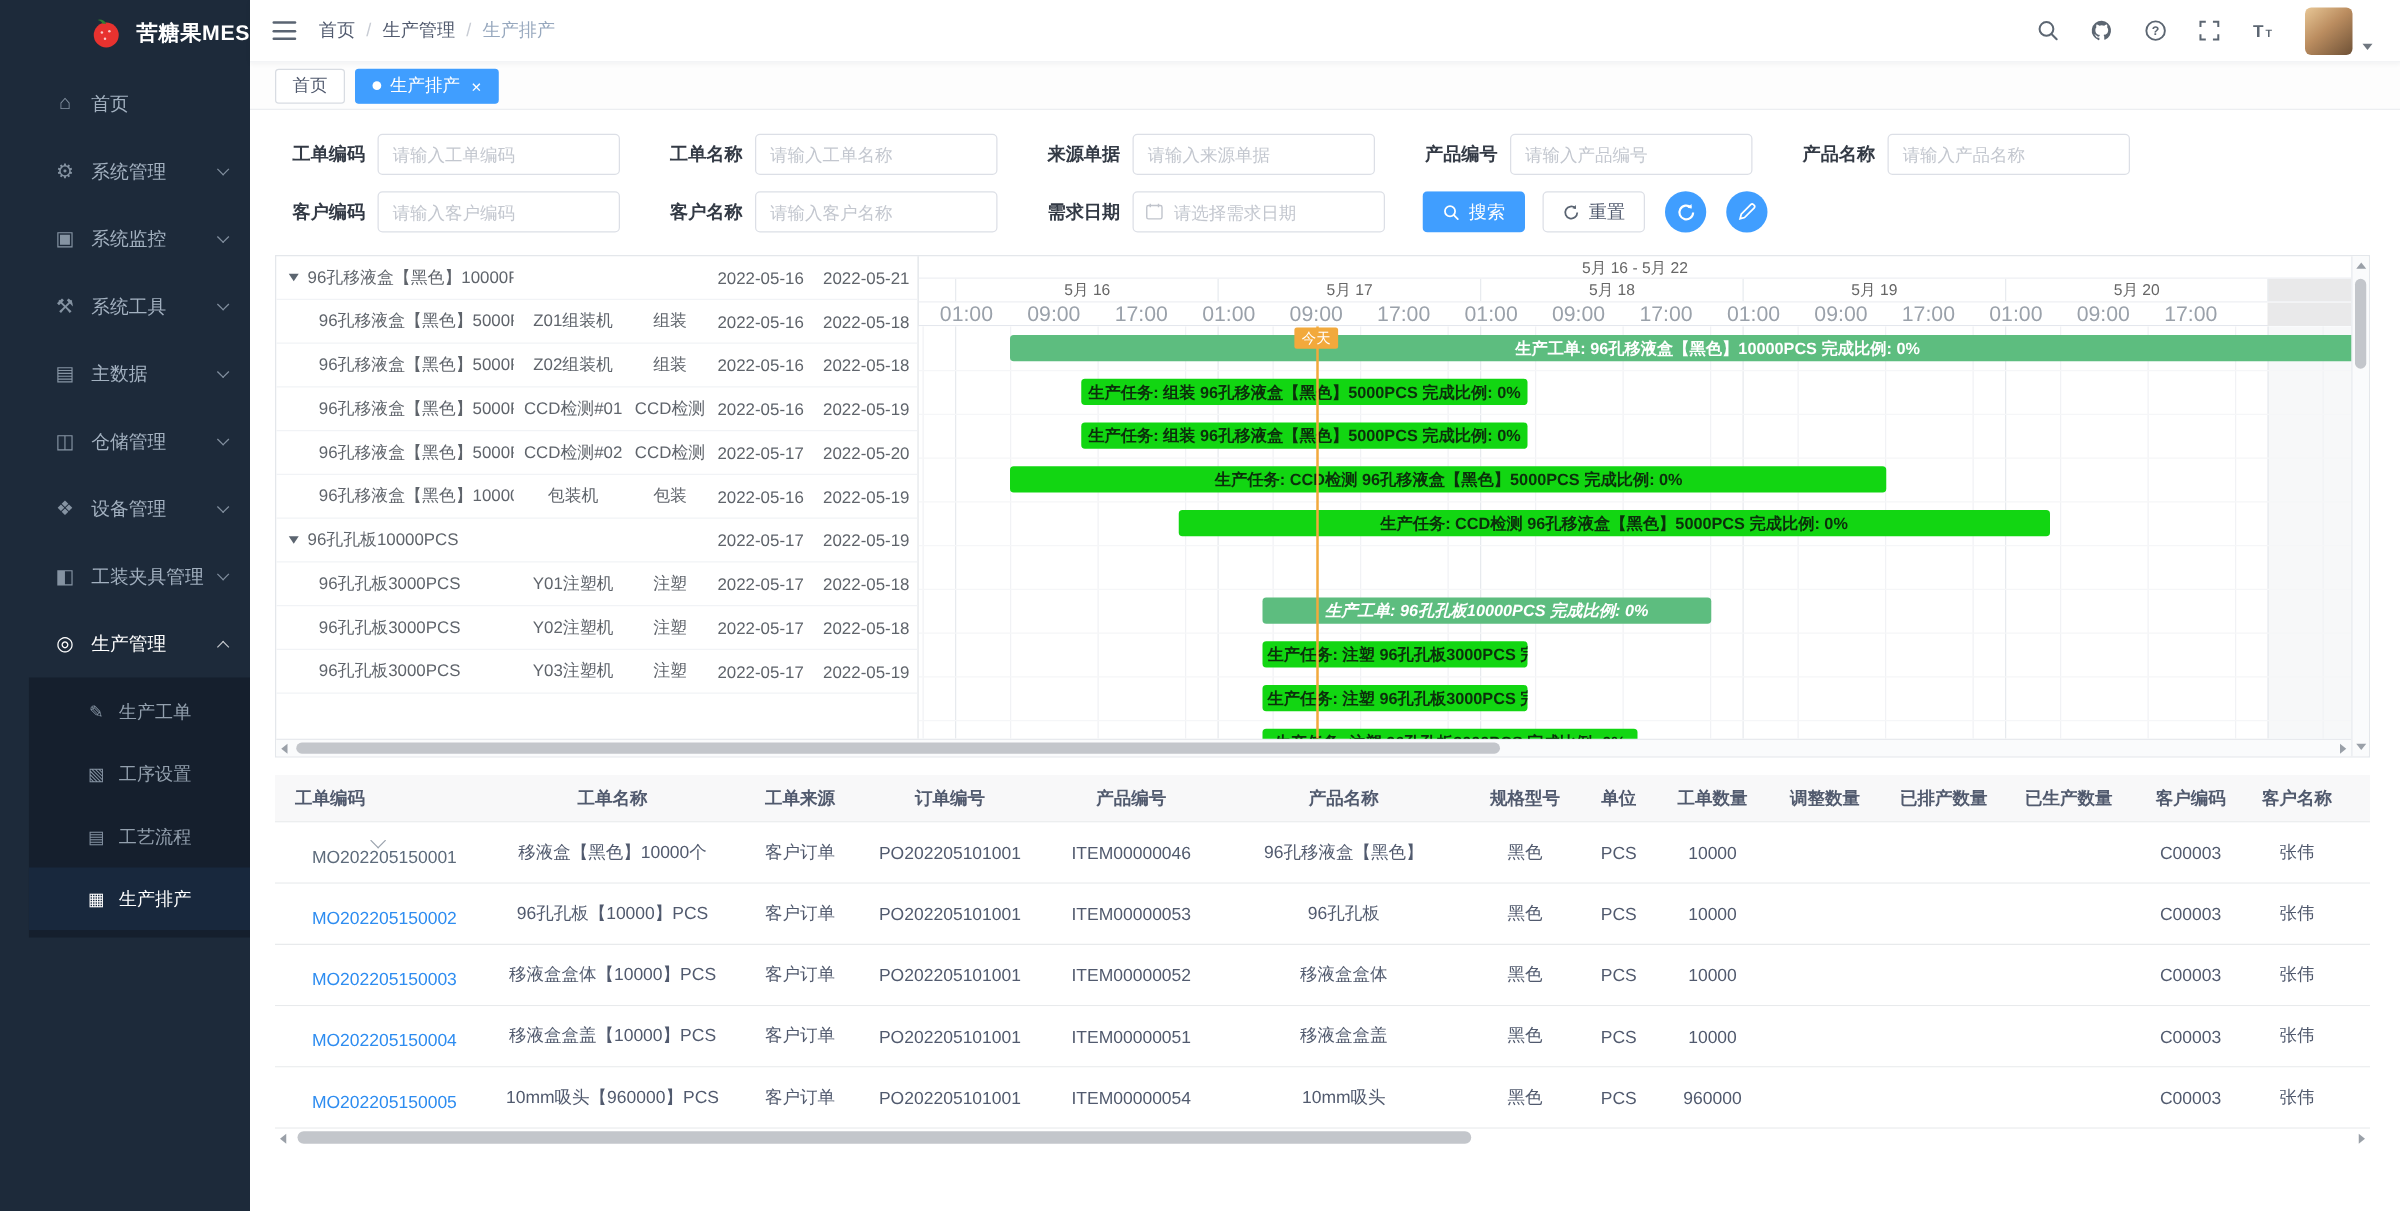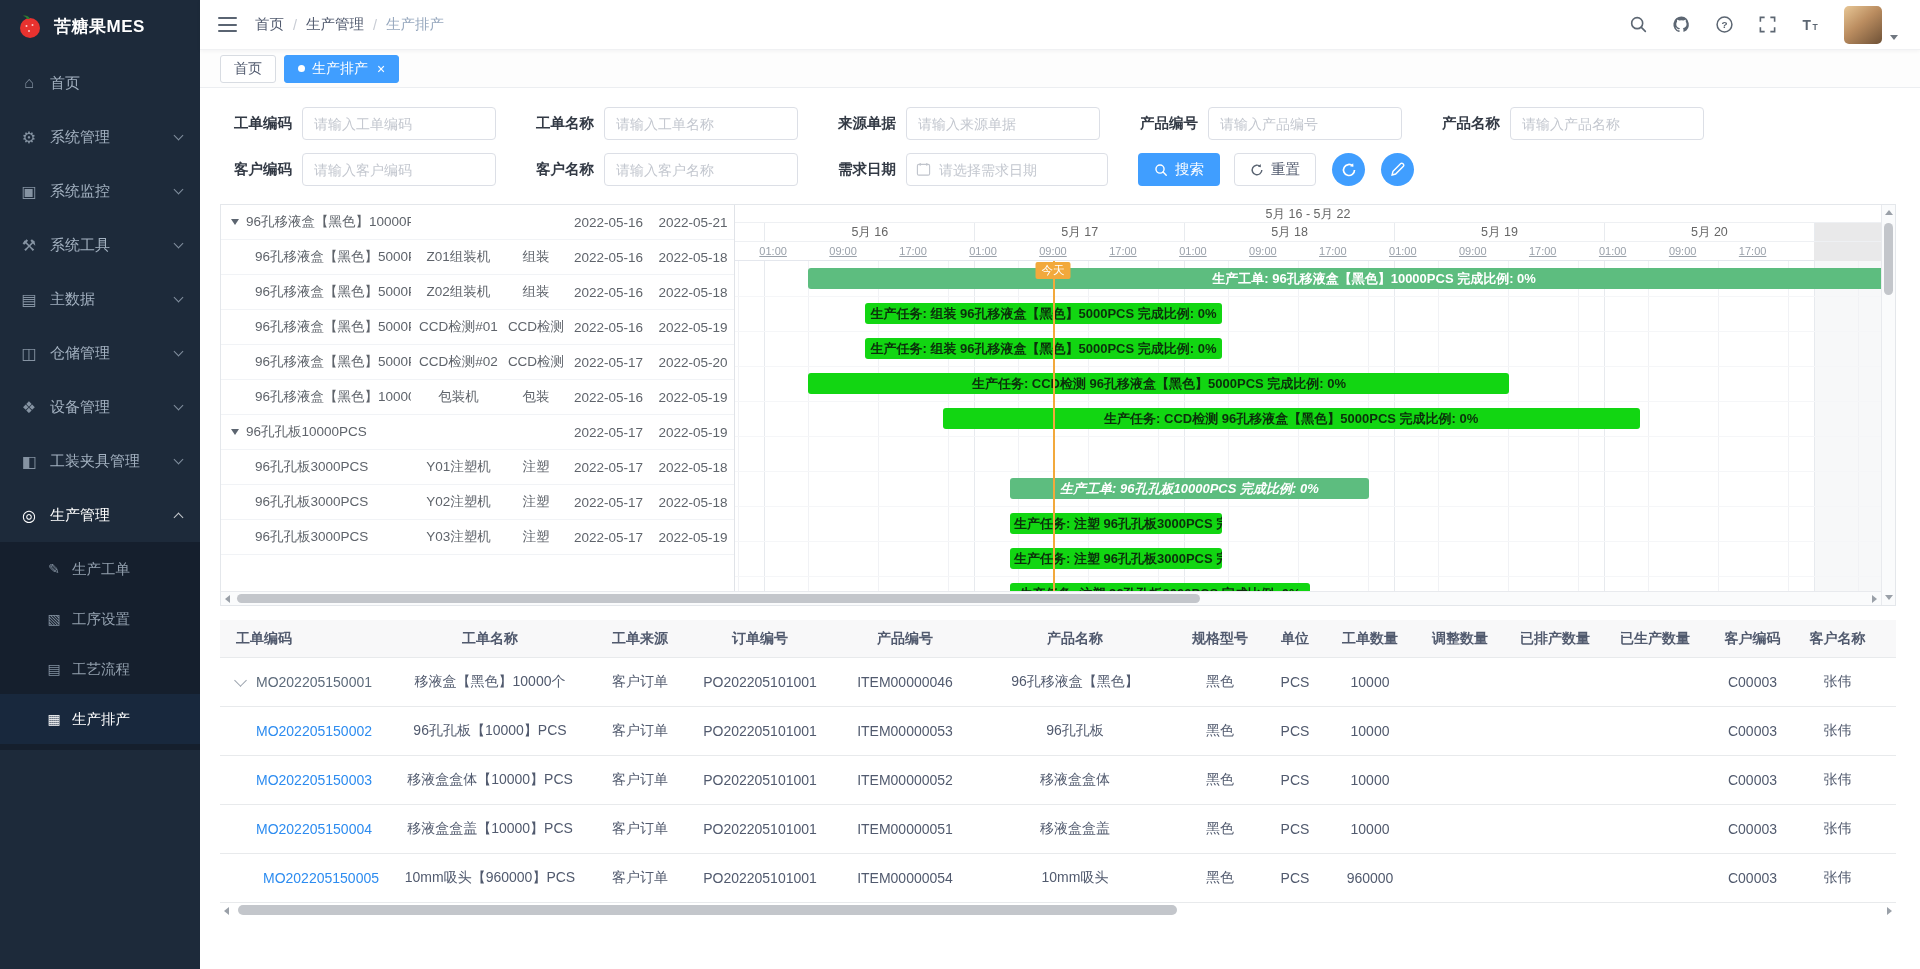--- a/index.html
+++ b/index.html
@@ -1,21 +1,21 @@
 <!DOCTYPE html>
 <html><head>
 <meta charset="utf-8">
 <style>
   *{box-sizing:border-box;margin:0;padding:0;}
   html,body{width:1920px;height:969px;overflow:hidden;}
   body{font-family:"Liberation Sans","DejaVu Sans",sans-serif;background:#fff;color:#515a6e;}
   .app{display:flex;width:1920px;height:969px;overflow:hidden;}
 
   
-  .sidebar{width:200px;flex:none;background:#1d2a3a;display:flex;flex-direction:column;color:#a3b1c0;}
+  .sidebar{width:200px;flex:none;background:#1d2a3a;display:flex;flex-direction:column;color:#a3b1c0;align-items:flex-end;}
   .logo{height:52px;flex:none;display:flex;align-items:center;gap:10px;padding-left:16px;cursor:pointer;}
   .logo-text{color:#fff;font-size:17px;font-weight:700;letter-spacing:.5px;white-space:nowrap;}
   .menu{flex:1;overflow:hidden;padding-top:4px;}
   .s-item{height:54px;display:flex;align-items:center;gap:12px;padding:0 18px 0 20px;font-size:15px;color:#a3b1c0;cursor:pointer;white-space:nowrap;}
   .s-item .glyph{width:18px;text-align:center;font-size:16px;color:#8593a2;flex:none;}
   .s-item.open{color:#fff;}
   .s-item.open .glyph{color:#fff;}
   .chev{width:7px;height:7px;border-right:1.5px solid currentColor;border-bottom:1.5px solid currentColor;transform:rotate(45deg);margin-left:auto;margin-top:-4px;opacity:.75;flex:none;}
   .chev.up{transform:rotate(-135deg);margin-top:5px;}
   .submenu{background:#151f2d;padding:2px 0 6px;}
@@ -76,21 +76,21 @@
   .gcell.c0.lvl1{padding-left:34px;}
   .tcaret{width:0;height:0;border-left:4.5px solid transparent;border-right:4.5px solid transparent;border-top:6px solid #5c6570;margin-right:7px;flex:none;cursor:pointer;}
   .tname{overflow:hidden;white-space:nowrap;}
   .g-chart{flex:1;min-width:0;display:flex;flex-direction:column;}
   .g-ch-header{height:56px;flex:none;border-bottom:1px solid #e4e7ed;}
   .g-range{height:18px;line-height:18px;text-align:center;font-size:12.5px;color:#666;border-bottom:1px solid #eef0f3;}
   .g-days{height:19px;position:relative;border-bottom:1px solid #eef0f3;overflow:hidden;}
   .g-day{position:absolute;top:0;bottom:0;border-left:1px solid #e8ebef;font-size:12.5px;color:#666;text-align:center;line-height:19px;white-space:nowrap;}
   .g-day.wk{background:#e9e9ea;}
   .g-hours{height:19px;position:relative;overflow:hidden;}
-  .g-hour{position:absolute;transform:translateX(-50%);font-size:11px;color:#9aa1aa;line-height:19px;text-decoration:underline;}
+  .g-hour{position:absolute;transform:translateX(-50%);font-size:17px;color:#9aa1aa;line-height:19px;}
   .g-hr-wk{position:absolute;top:0;bottom:0;background:#e9e9ea;}
   .g-body{flex:1;position:relative;overflow:hidden;background:#fff;}
   .g-line{position:absolute;top:0;bottom:0;width:1px;background:#f1f2f5;}
   .g-line.day{background:#e7eaee;}
   .g-hline{position:absolute;left:0;right:0;height:1px;background:#f5f6f8;}
   .g-wkend{position:absolute;top:0;bottom:0;right:0;background:#f7f8f9;}
   .g-today{position:absolute;top:0;bottom:0;width:2px;z-index:3;}
   .g-today-label{position:absolute;top:1px;transform:translateX(-50%);color:#fff;font-size:11.5px;padding:1px 6px;border-radius:2px;z-index:4;white-space:nowrap;}
   .g-bar{position:absolute;height:21px;line-height:21px;border-radius:3px;font-size:13px;text-align:center;white-space:nowrap;overflow:hidden;z-index:2;cursor:pointer;padding:0 4px;}
   .g-bar.order{color:#fff;font-weight:700;}
@@ -106,21 +106,21 @@
   .sa-d{bottom:5px;left:3px;border-left:4px solid transparent;border-right:4px solid transparent;border-top:5px solid #9aa0a8;}
 
   
   .otable{margin-top:14px;overflow:hidden;}
   .otable-inner{width:1815px;}
   .o-header{display:flex;height:38px;align-items:center;background:#f8f8f9;border-bottom:1px solid #e8eaec;font-size:14px;font-weight:700;color:#515a6e;}
   .oh{flex:none;text-align:center;padding:0 6px;white-space:nowrap;overflow:hidden;}
   .oh.first{text-align:left;padding-left:16px;}
   .o-row{display:flex;height:49px;align-items:center;border-bottom:1px solid #e8eaec;font-size:14px;color:#515a6e;background:#fff;cursor:pointer;}
   .ocell{flex:none;text-align:center;padding:0 6px;white-space:nowrap;overflow:hidden;}
-  .ocell.first{display:flex;align-items:center;text-align:left;padding-left:16px;}
+  .ocell.first{display:flex;align-items:center;text-align:left;padding-left:16px;flex-direction:column;}
   .ocaret{width:9px;height:9px;border-right:1.6px solid #9aa2ad;border-bottom:1.6px solid #9aa2ad;transform:rotate(45deg);margin-right:11px;margin-top:-4px;flex:none;cursor:pointer;}
   .ocaret.hidden{visibility:hidden;}
   .olink{color:#2d8cf0;cursor:pointer;}
   .o-row.expanded .olink{color:#5d6b7b;}
   .o-scroll{height:13px;margin-top:1px;position:relative;background:#fff;cursor:pointer;}
   .o-scroll .thumb{position:absolute;top:1px;left:18px;width:56%;height:10px;border-radius:5px;background:#c3c6cb;cursor:pointer;}
 </style>
 </head>
 <body>
 

